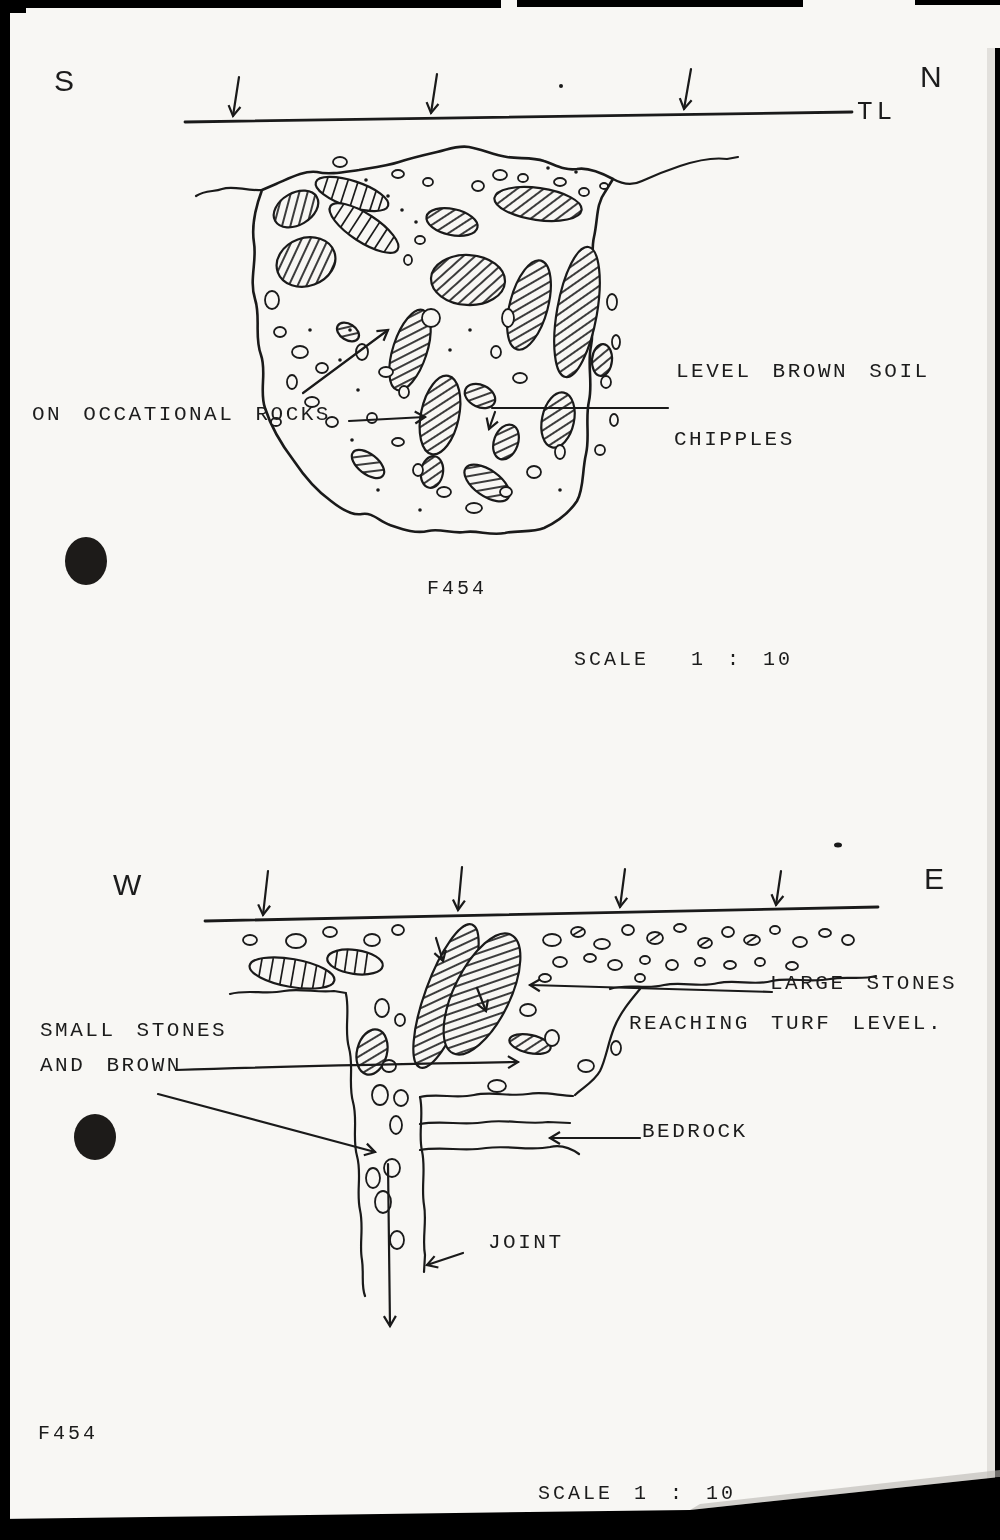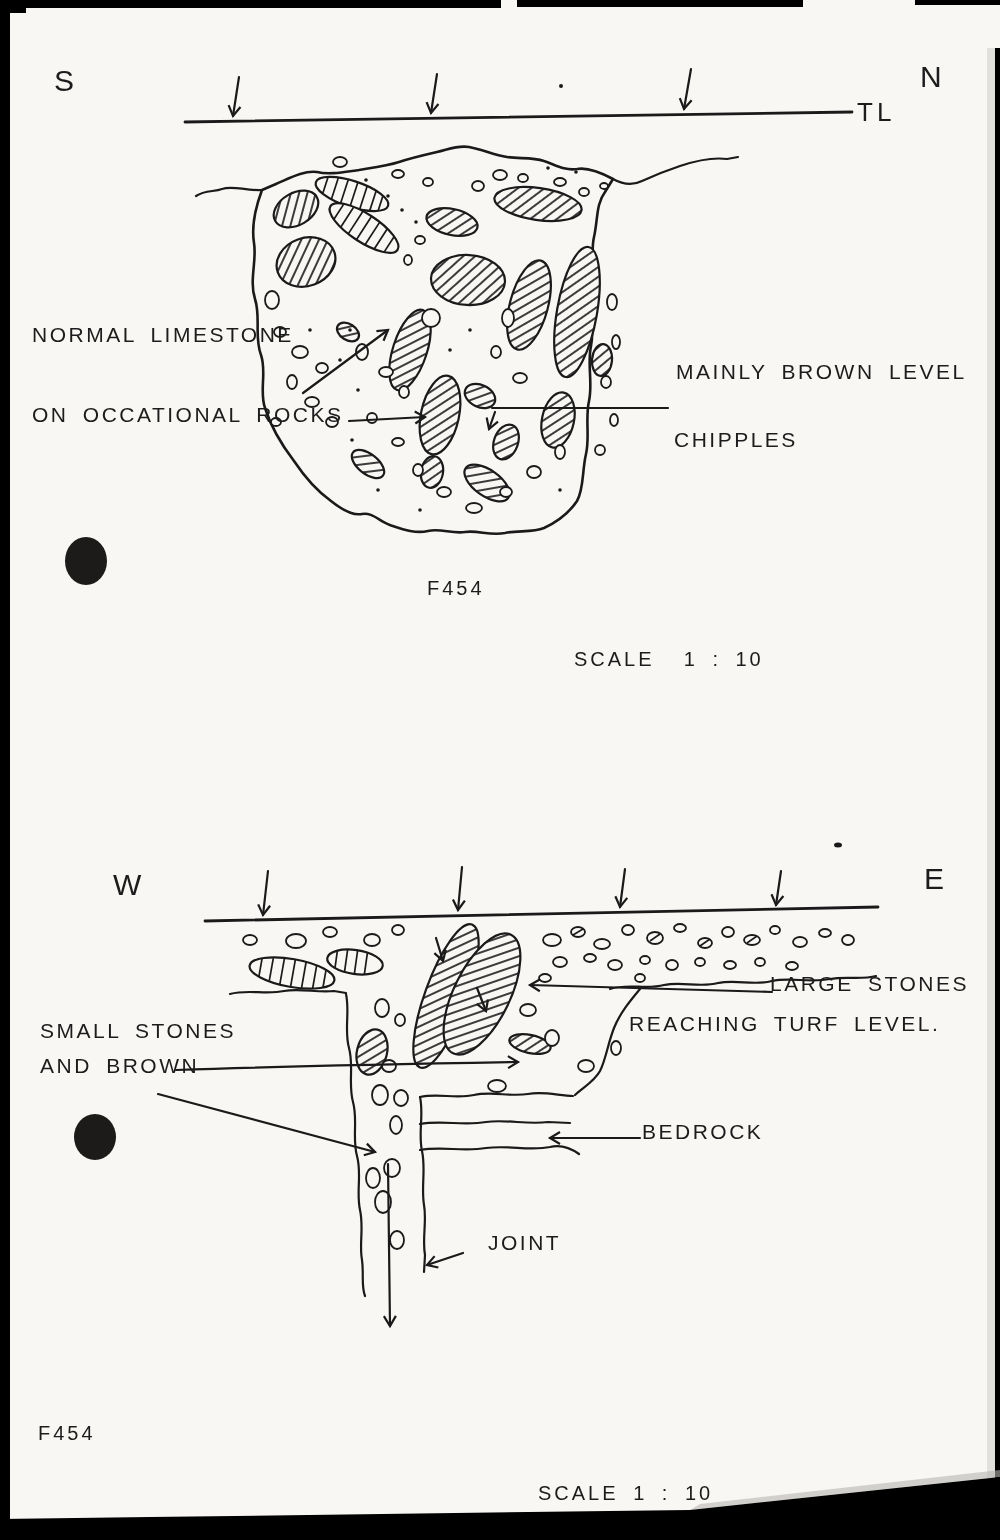--- a/index.html
+++ b/index.html
@@ -1,18 +1,18 @@
 <!DOCTYPE html>
 <html><head>
 <meta charset="utf-8">
 <style>
   html,body{margin:0;padding:0;background:#555;}
   #page{position:relative;width:1000px;height:1540px;background:#f8f7f4;overflow:hidden;
         font-family:"Liberation Sans", sans-serif;color:#1c1c1c;}
-  .lbl{position:absolute;white-space:pre;font-size:21px;letter-spacing:2.5px;word-spacing:6px;color:#1c1c1c;}
+  .lbl{position:absolute;white-space:pre;font-size:21px;letter-spacing:2.5px;word-spacing:6px;color:#1c1c1c;font-family:Liberation Mono, monospace;}
   .cardinal{position:absolute;font-size:30px;letter-spacing:2px;}
   .big{font-size:20px;letter-spacing:3px;}
   svg{position:absolute;left:0;top:0;}
   .ln{fill:none;stroke:#1a1a1a;stroke-width:2.2;stroke-linecap:round;stroke-linejoin:round;}
   .thick{stroke-width:2.8;}
   .outline{fill:#f8f7f4;stroke:#1a1a1a;stroke-width:2.6;stroke-linejoin:round;}
   .st{stroke:#1a1a1a;stroke-width:2.2;}
   .pb{fill:#f8f7f4;stroke:#1a1a1a;stroke-width:1.8;}
   .bnd line{stroke:#1a1a1a;stroke-width:1.7;}
   .bnd ellipse{fill:#f8f7f4;stroke:#1a1a1a;stroke-width:2.2;}
@@ -279,24 +279,23 @@
       <rect x="995" y="48" width="5" height="1432" fill="#000"></rect>
       <polygon points="690,1510 1000,1477 1000,1470 700,1504" fill="#b9b6b0" opacity="0.6"></polygon>
       <path d="M0,1519 L150,1517 L690,1510 L1000,1477 L1000,1540 L0,1540 Z" fill="#000"></path>
     </g>
   </svg>
 
   <div class="cardinal" style="left:54px;top:64px">S</div>
   <div class="cardinal" style="left:920px;top:60px">N</div>
   <div class="lbl" style="left:857px;top:97px;font-size:26px;letter-spacing:4px">TL</div>
 
-  <div class="lbl" style="left:32px;top:323px">NORMAL LIMESTONE</div>
   <div class="lbl" style="left:32px;top:403px">ON OCCATIONAL ROCKS</div>
 
-  <div class="lbl" style="left:676px;top:360px">MAINLY BROWN LEVEL</div>
+  <div class="lbl" style="left:676px;top:360px">LEVEL BROWN SOIL</div>
   <div class="lbl" style="left:674px;top:428px">CHIPPLES</div>
 
   <div class="lbl big" style="left:427px;top:577px">F454</div>
   <div class="lbl big" style="left:574px;top:648px">SCALE  1 : 10</div>
 
   <div class="cardinal" style="left:113px;top:868px">W</div>
   <div class="cardinal" style="left:924px;top:862px">E</div>
 
   <div class="lbl" style="left:40px;top:1019px">SMALL STONES</div>
   <div class="lbl" style="left:40px;top:1054px">AND BROWN</div>

